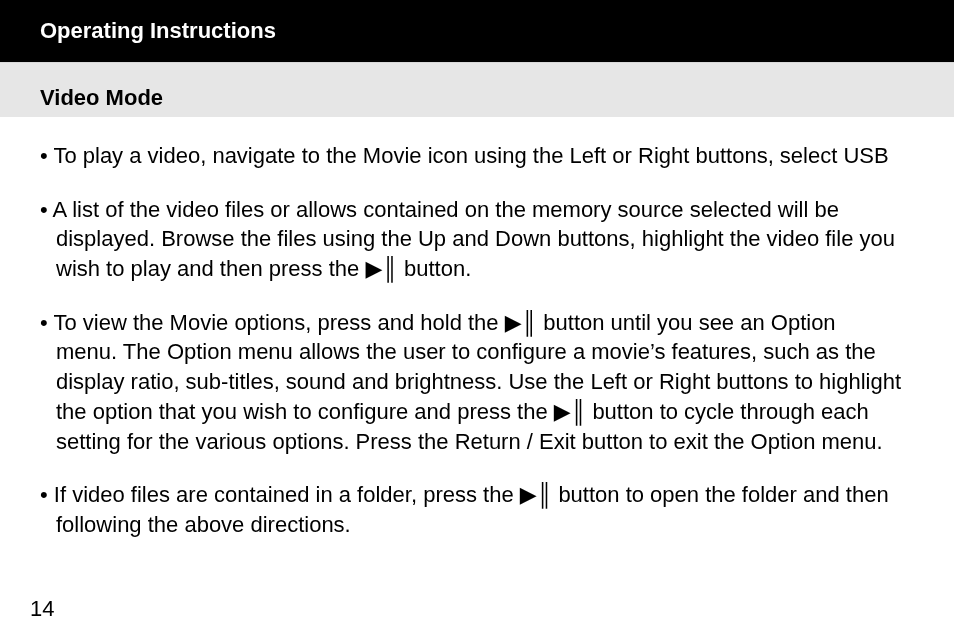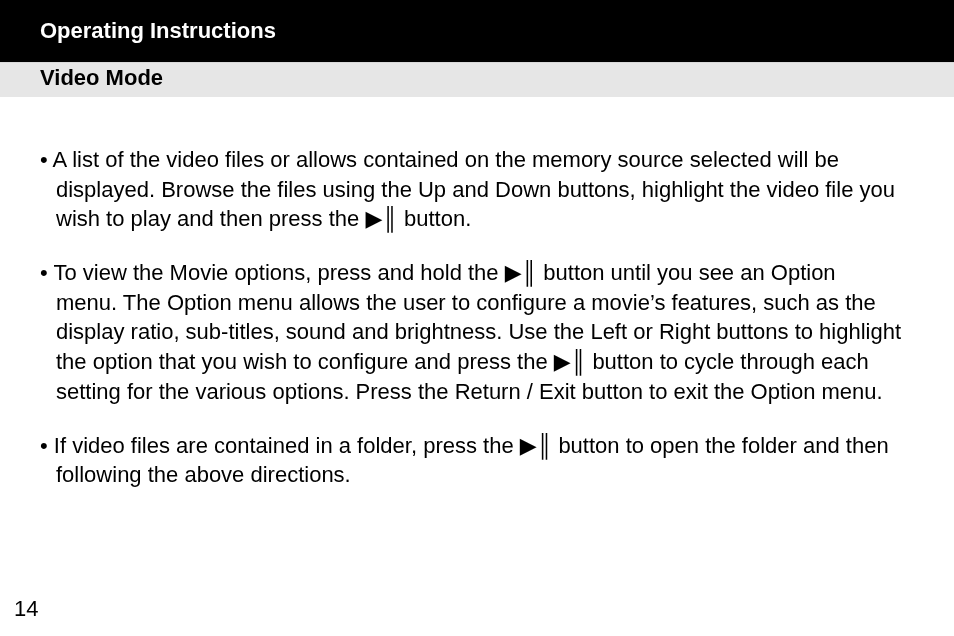--- a/index.html
+++ b/index.html
@@ -25,41 +25,41 @@
     font-size: 22px;
     padding: 18px 0 18px 40px;
     min-height: 22px;
     box-sizing: content-box;
   }
   .subheader-bar {
     background: #e6e6e6;
     color: #000000;
     font-weight: bold;
     font-size: 22px;
-    padding: 2px 0 6px 40px;
+    padding: 22px 0 6px 40px;
     border-top: 1px solid #d9d9d9;
   }
   .content {
     padding: 24px 30px 0 40px;
     font-size: 22px;
     line-height: 1.35;
   }
   .bullet-item {
     margin-bottom: 24px;
   }
   .bullet-item .first-line {
     display: block;
   }
   .bullet-item .cont {
     display: block;
     padding-left: 16px;
   }
   .page-number {
     position: absolute;
-    left: 14px;
+    left: 30px;
     bottom: 14px;
     font-size: 22px;
     color: #000000;
   }
 </style>
 </head>
 <body>
 
 <div class="page">
 
@@ -67,20 +67,21 @@
     <span>Operating Instructions</span>
   </div>
 
   <div class="subheader-bar">
     <span>Video Mode</span>
   </div>
 
   <div class="content">
 
     <div class="bullet-item">
+      <span class="first-line">• To play a video, navigate to the Movie icon using the Left or Right buttons, select USB</span>
     </div>
 
     <div class="bullet-item">
       <span class="first-line">• A list of the video files or allows contained on the memory source selected will be</span>
       <span class="cont">displayed. Browse the files using the Up and Down buttons, highlight the video file you</span>
       <span class="cont">wish to play and then press the  ▶║  button.</span>
     </div>
 
     <div class="bullet-item">
       <span class="first-line">• To view the Movie options, press and hold the  ▶║  button until you see an Option</span>

